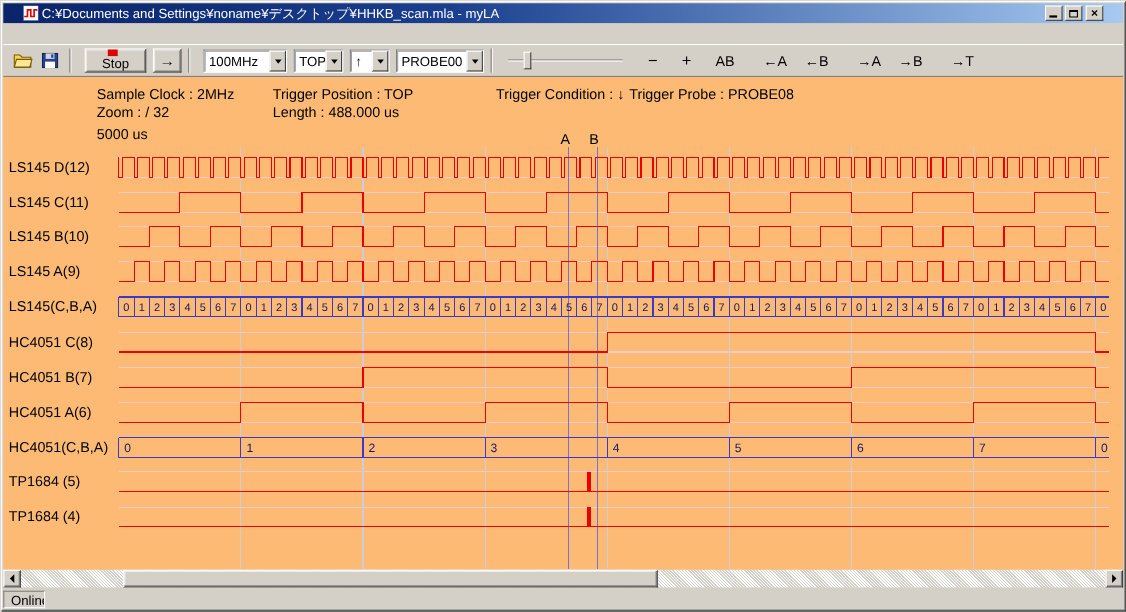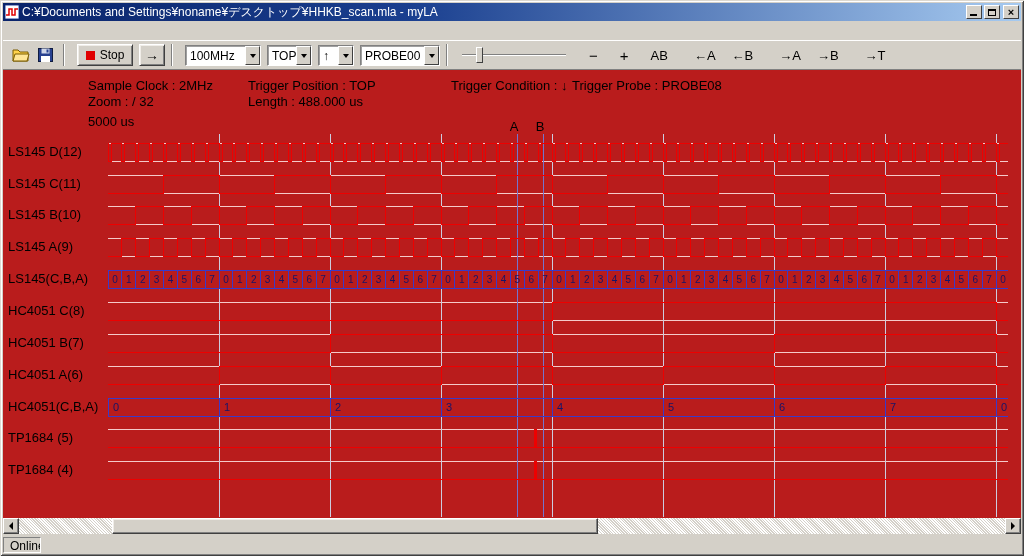--- a/index.html
+++ b/index.html
@@ -5,21 +5,21 @@
   * { box-sizing: border-box; margin:0; padding:0; }
   html,body { width:1024px; height:556px; overflow:hidden; background:#00807a;
               font-family:"Liberation Sans","DejaVu Sans",sans-serif; }
   .window { position:absolute; left:0; top:0; width:1024px; height:556px; background:#d4d0c8;
             box-shadow: inset 1px 1px 0 #dcd8d0, inset -1px -1px 0 #404040,
                         inset 2px 2px 0 #ffffff, inset -2px -2px 0 #808080; }
 
   
   .titlebar { position:absolute; left:3px; top:3px; right:3px; height:18px;
               background:linear-gradient(90deg,#0a246a 0%,#1a3f8f 40%,#a6caf0 100%);
-              display:flex; align-items:center; padding:0 2px; }
+              display:flex; align-items:center; padding:0 18px; }
   .app-icon { width:14px; height:14px; margin-right:3px; flex:0 0 auto; }
   .title-text { color:#ffffff; font-size:12px; white-space:nowrap; overflow:hidden; flex:1; }
   .title-btns { display:flex; gap:2px; }
   .tbtn { width:16px; height:14px; background:#d4d0c8; border:1px solid;
           border-color:#ffffff #404040 #404040 #ffffff;
           display:flex; align-items:center; justify-content:center; position:relative; }
   .glyph-min { position:absolute; left:3px; bottom:2px; width:7px; height:2px; background:#000; }
   .glyph-max { width:8px; height:7px; border:1px solid #000; border-top-width:2px; }
   .glyph-close { font-size:11px; font-weight:bold; line-height:11px; color:#000; }
 
@@ -28,21 +28,21 @@
              display:flex; align-items:center; font-size:12px; padding-left:2px; }
   .menu-item { padding:2px 7px; }
 
   
   .toolbar { position:absolute; left:3px; top:40px; right:3px; height:29px;
              border-top:1px solid #ffffff; display:flex; align-items:center; padding:0 0 0 6px; }
   .tool-icon { width:24px; height:22px; display:flex; align-items:center; justify-content:center; }
   .tool-sep { width:2px; height:22px; border-left:1px solid #808080; border-right:1px solid #ffffff; margin:0 6px; }
   .push-btn { height:22px; background:#d4d0c8; border:1px solid; border-color:#ffffff #404040 #404040 #ffffff;
               box-shadow: inset 1px 1px 0 #f0ede8, inset -1px -1px 0 #808080;
-              display:flex; align-items:center; justify-content:center; font-size:12px; }
+              display:flex; align-items:center; justify-content:center; font-size:12px;flex-direction:column; }
   .stop-btn { width:56px; margin-left:6px; }
   .stop-square { width:9px; height:9px; background:#e00000; margin-right:5px; }
   .run-btn { width:26px; margin-left:6px; font-size:14px; }
   .combo { height:21px; display:flex; margin-left:6px; background:#ffffff;
            border:1px solid; border-color:#808080 #ffffff #ffffff #808080;
            box-shadow: inset 1px 1px 0 #a0a0a0; }
   .combo-text { flex:1; font-size:12px; padding:3px 4px 0 4px; white-space:nowrap; overflow:hidden; }
   .combo-btn { width:15px; background:#d4d0c8; border:1px solid; border-color:#ffffff #404040 #404040 #ffffff;
                display:flex; align-items:center; justify-content:center; }
   .down-tri { width:0; height:0; border:3px solid transparent; border-top:4px solid #000; margin-top:4px; }
@@ -50,21 +50,21 @@
   .slider { position:relative; width:104px; height:22px; margin-left:8px; }
   .slider-track { position:absolute; left:0; right:0; top:10px; height:2px;
                   border-top:1px solid #808080; border-bottom:1px solid #ffffff; }
   .slider-handle { position:absolute; left:14px; top:3px; width:7px; height:16px; background:#d4d0c8;
                    border:1px solid; border-color:#ffffff #404040 #404040 #ffffff; }
   .flat-btn { padding:2px 5px; font-size:13px; color:#000; background:transparent; }
   .fb-big { font-size:15px; }
   .ml18{margin-left:18px}.ml16{margin-left:16px}.ml12{margin-left:12px}.ml6{margin-left:6px}
 
   
-  .client { position:absolute; left:3px; top:69px; right:3px; height:449px; background:#b91c1c;
+  .client { position:absolute; left:3px; top:69px; right:3px; height:449px; background:#fdba74;
             border-top:1px solid #808080; }
   .info-text { position:absolute; font-size:13px; color:#000; white-space:nowrap; }
 
   
   .hscroll { position:absolute; left:3px; right:3px; top:518px; height:16px;
              display:flex; background:repeating-linear-gradient(45deg,#ffffff 0 1px,#d4d0c8 1px 2px); }
   .sc-btn { width:16px; height:16px; flex:0 0 auto; background:#d4d0c8; border:1px solid;
             border-color:#ffffff #404040 #404040 #ffffff; box-shadow: inset -1px -1px 0 #808080;
             display:flex; align-items:center; justify-content:center; }
   .tri-left { width:0; height:0; border:4px solid transparent; border-right:4px solid #000; margin-left:-4px; }

